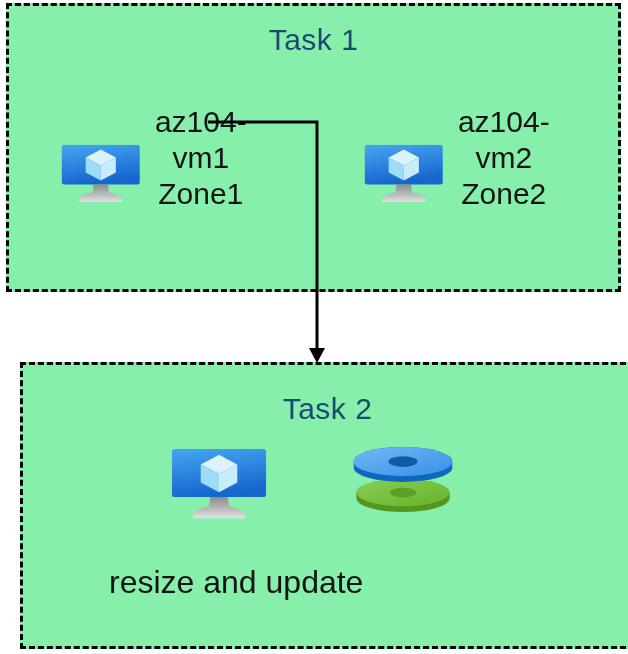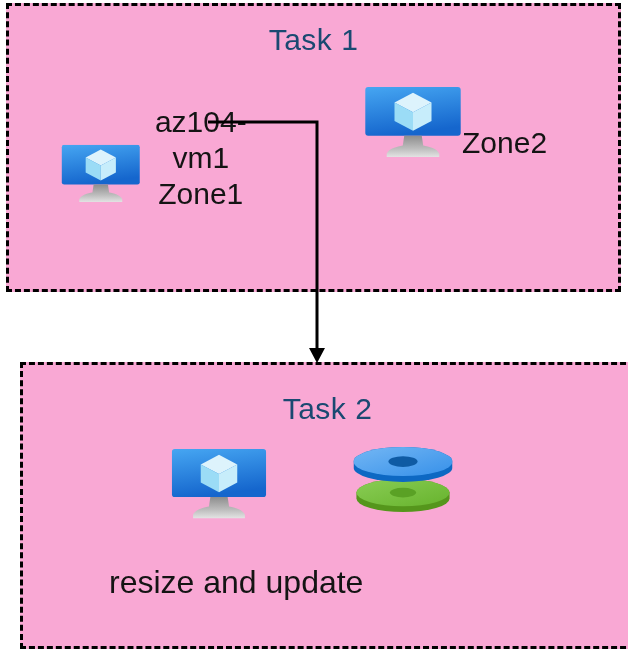--- a/index.html
+++ b/index.html
@@ -7,21 +7,21 @@
     width: 628px; height: 654px;
     background: #ffffff;
     font-family: "Liberation Sans", "DejaVu Sans", sans-serif;
     overflow: hidden;
   }
   .canvas { position: relative; width: 628px; height: 654px; }
 
   .task-box {
     position: absolute;
     box-sizing: border-box;
-    background: #f9a8d4;
+    background: #86efac;
     border: 3px dashed #000000;
   }
   .box-task1 { left: 6px; top: 3px;  width: 615px; height: 289px; }
   .box-task2 { left: 20px; top: 362px; width: 615px; height: 287px; }
 
   .box-title {
     position: absolute;
     left: 0; right: 0;
     text-align: center;
     font-size: 30px;
@@ -125,20 +125,21 @@
         <div>az104-vm1</div>
         <div>Zone1</div>
       </div>
     </div>
 
     <div class="vm-group vm-group-2">
       <svg class="icon-vm" viewBox="0 0 100 76">
         <use href="#vm-symbol"></use>
       </svg>
       <div class="vm-label">
+        <div>az104-vm2</div>
         <div>Zone2</div>
       </div>
     </div>
   </div>
 
   <div class="task-box box-task2">
     <div class="box-title">Task 2</div>
 
     <svg class="t2-vm-icon" viewBox="0 0 100 76">
       <use href="#vm-symbol"></use>

